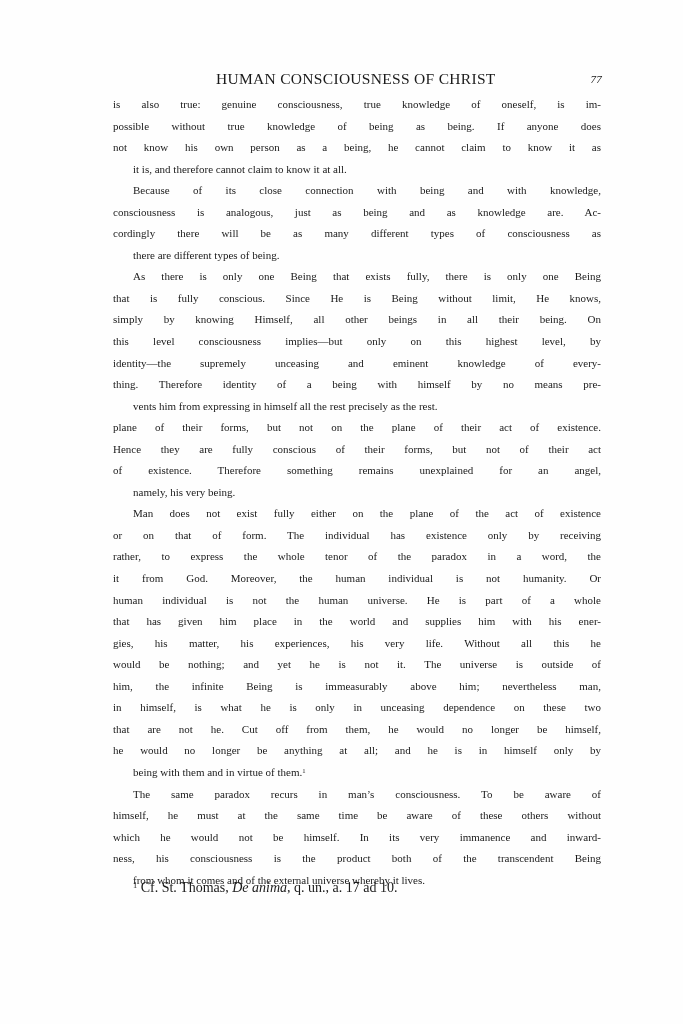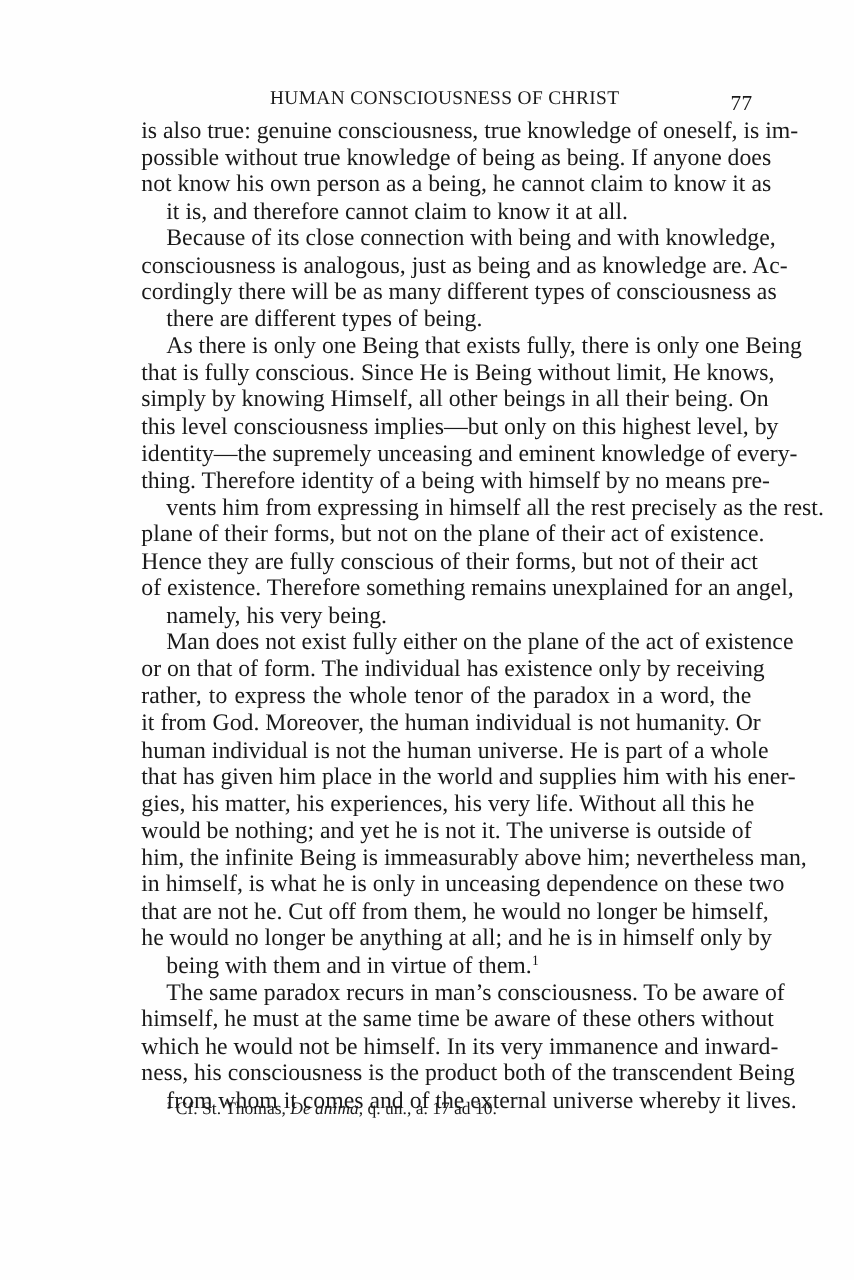--- a/index.html
+++ b/index.html
@@ -3,24 +3,24 @@
 <meta charset="utf-8">
 <style>
   html, body { margin: 0; padding: 0; background: #ffffff; }
   body { width: 683px; height: 1024px; position: relative; overflow: hidden; color: #1a1a1a; }
   .page { position: absolute; left: 0; top: 0; width: 683px; height: 1024px; background: #fefefe; }
   .running-head {
     position: absolute; left: 200px; top: 70px; width: 400px; height: 22px;
     font-family: "Liberation Serif", serif; font-size: 15.5px; letter-spacing: 0.3px;
   }
   .running-title { position: absolute; left: 0; top: 0; white-space: nowrap; margin-left: 16px; }
-  .page-number { position: absolute; right: -2px; top: 3px; font-size: 17px; }
+  .page-number { position: absolute; right: -2px; top: 3px; font-size: 11px; font-style: italic; }
   .body-text {
     position: absolute; left: 113px; top: 94px; width: 488px;
-    font-family: "Liberation Serif", serif; font-size: 19px; line-height: 21.55px;
+    font-family: "Liberation Serif", serif; font-size: 11px; line-height: 21.55px;
   }
   .line { display: block; white-space: nowrap; text-align: justify; text-align-last: justify; height: 21.55px; overflow: visible; }
   .line.last { text-align-last: left; margin-left: 20px; }
   .line.indent { padding-left: 20px; }
   .footnote {
     position: absolute; left: 133px; top: 880px; white-space: nowrap;
     font-family: "Liberation Serif", serif; font-size: 14px;
   }
   .footnote em { font-style: italic; }
   sup { font-size: 0.6em; vertical-align: 0.5em; line-height: 0; }

